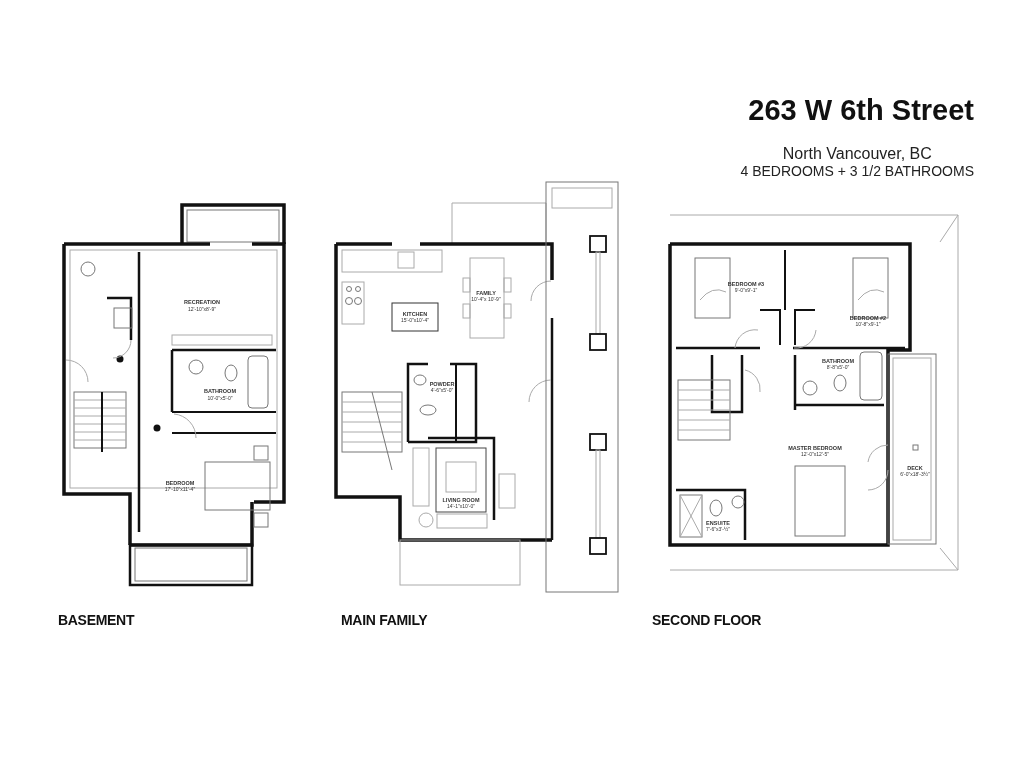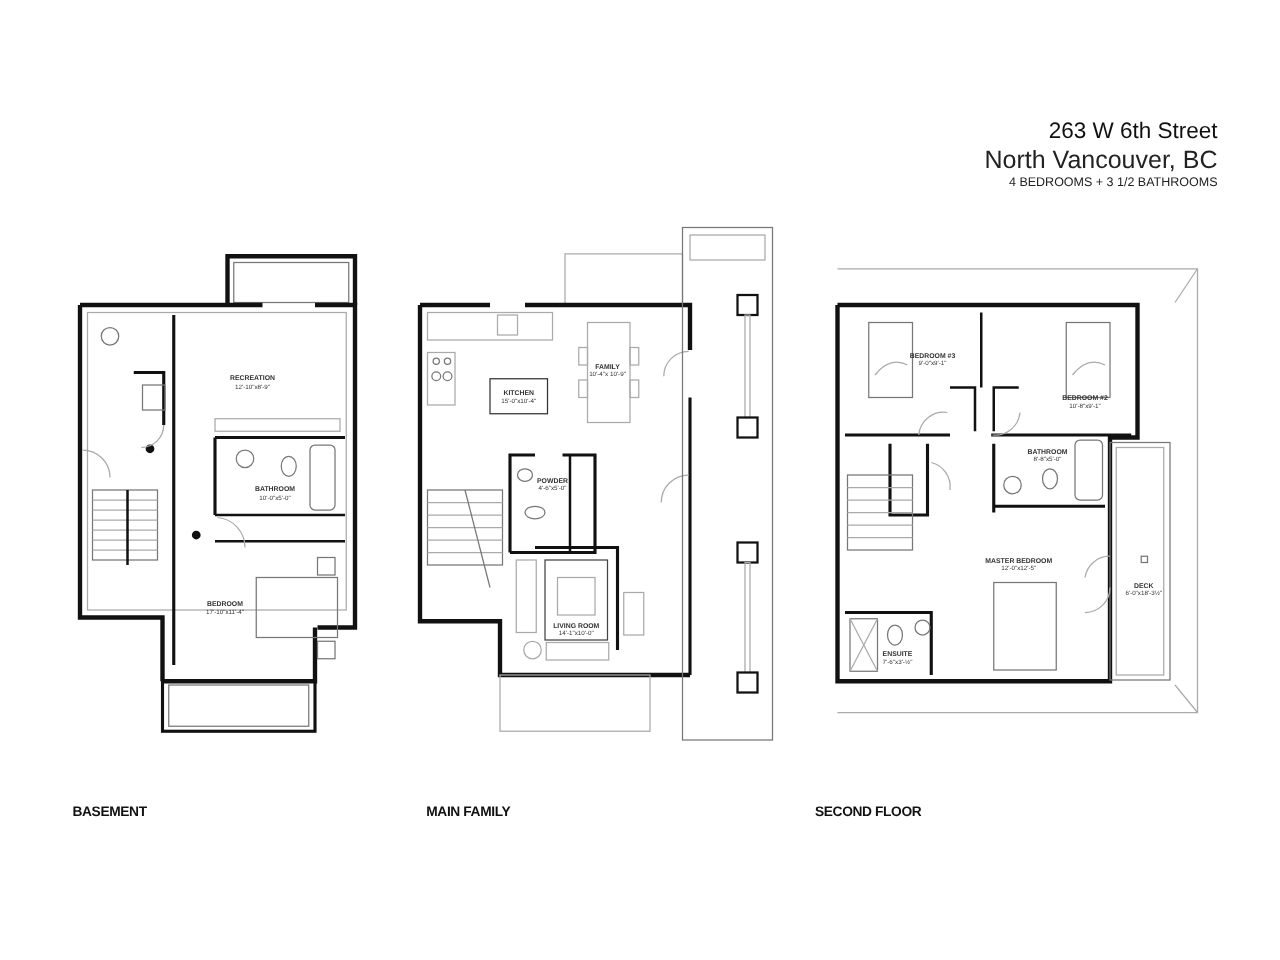--- a/index.html
+++ b/index.html
@@ -1,21 +1,21 @@
 <!DOCTYPE html>
 <html><head>
 <meta charset="utf-8">
 <style>
   html,body{margin:0;padding:0;background:#ffffff;}
   body{width:1024px;height:768px;position:relative;overflow:hidden;font-family:"Liberation Sans",sans-serif;color:#111;}
   .header{position:absolute;right:50px;top:95px;text-align:right;line-height:1.1;}
-  .title{font-size:18px;font-weight:normal;color:#111;}
-  .subtitle{font-size:20px;color:#222;margin-top:2px;}
-  .summary{font-size:10px;color:#222;margin-top:2px;}
-  .floor-label{position:absolute;top:612px;font-size:11px;font-weight:bold;letter-spacing:-0.3px;margin-top:32px;}
+  .title{font-size:29px;font-weight:bold;color:#111;}
+  .subtitle{font-size:16px;color:#222;margin-top:18px;text-align:center;}
+  .summary{font-size:14px;color:#222;margin-top:2px;}
+  .floor-label{position:absolute;top:612px;font-size:14px;font-weight:bold;letter-spacing:-0.3px;}
   svg{position:absolute;left:0;top:0;}
   .wall{stroke:#111;fill:none;stroke-width:3.5;}
   .thin{stroke:#777;fill:none;stroke-width:1;}
   .lite{stroke:#aaa;fill:none;stroke-width:1;}
   .rl{font-family:"Liberation Sans",sans-serif;font-size:5.5px;font-weight:bold;fill:#333;text-anchor:middle;}
   .rd{font-family:"Liberation Sans",sans-serif;font-size:5px;fill:#333;text-anchor:middle;}
 </style>
 </head>
 <body>
 

